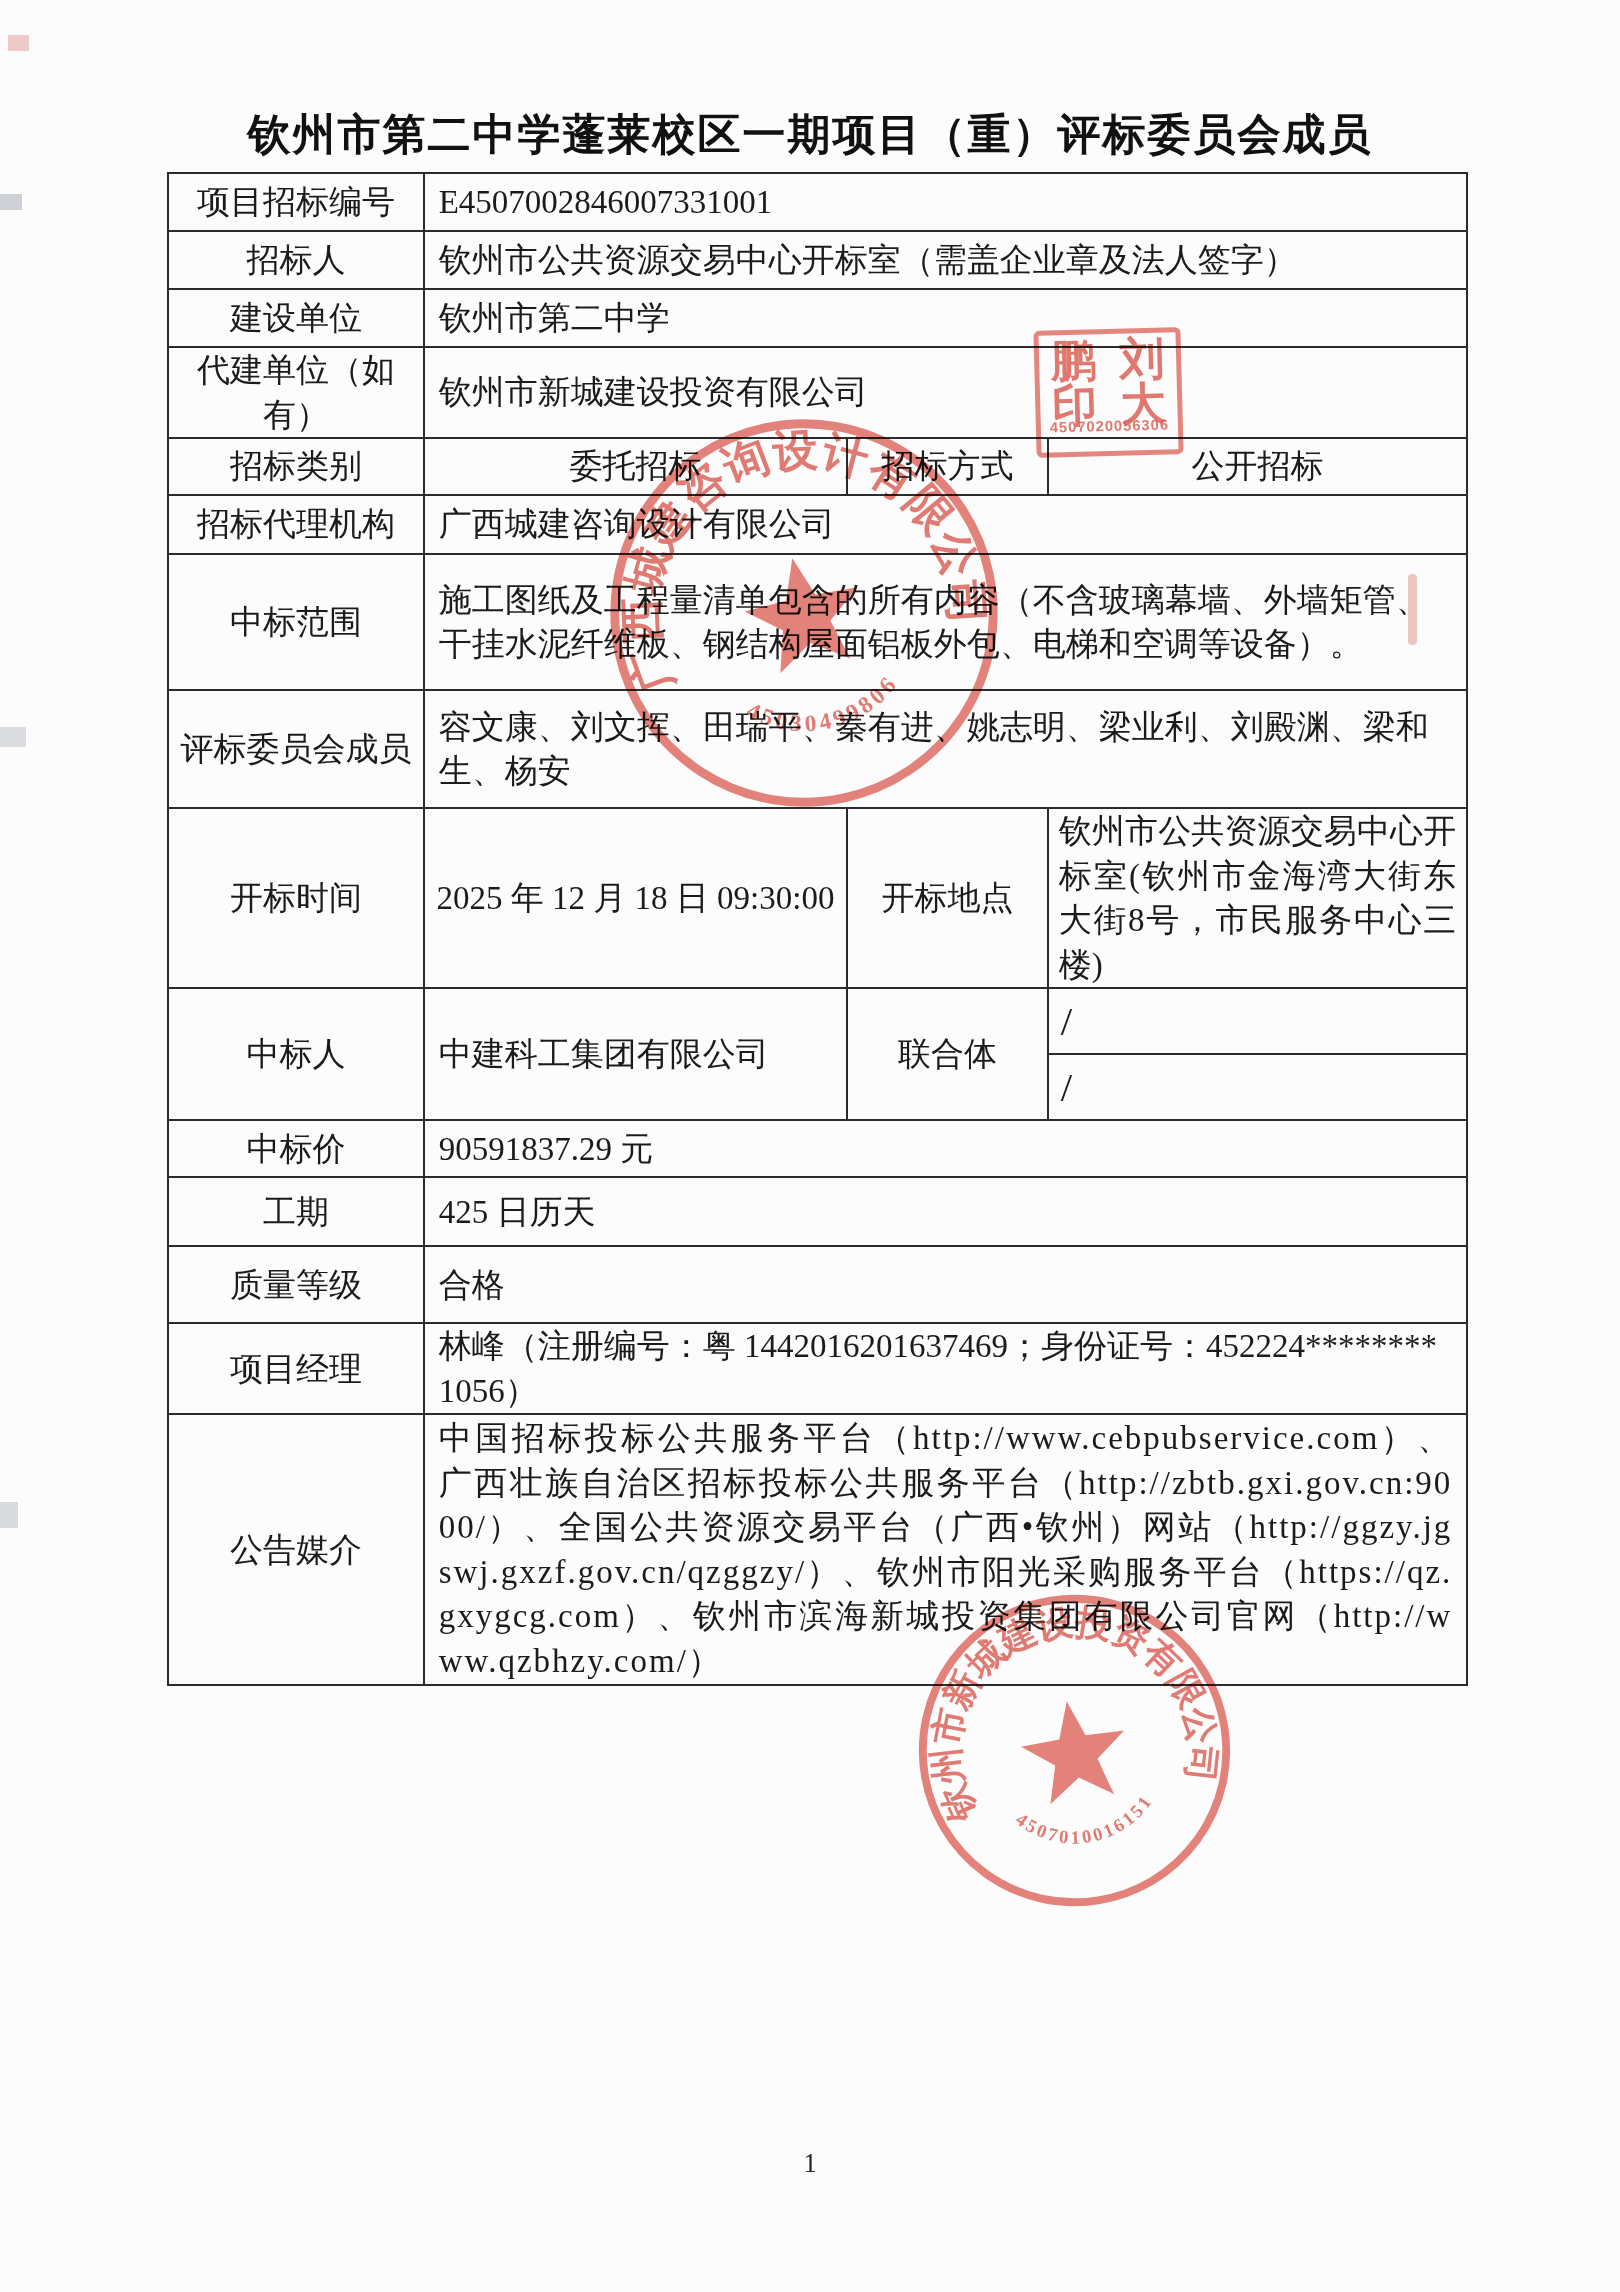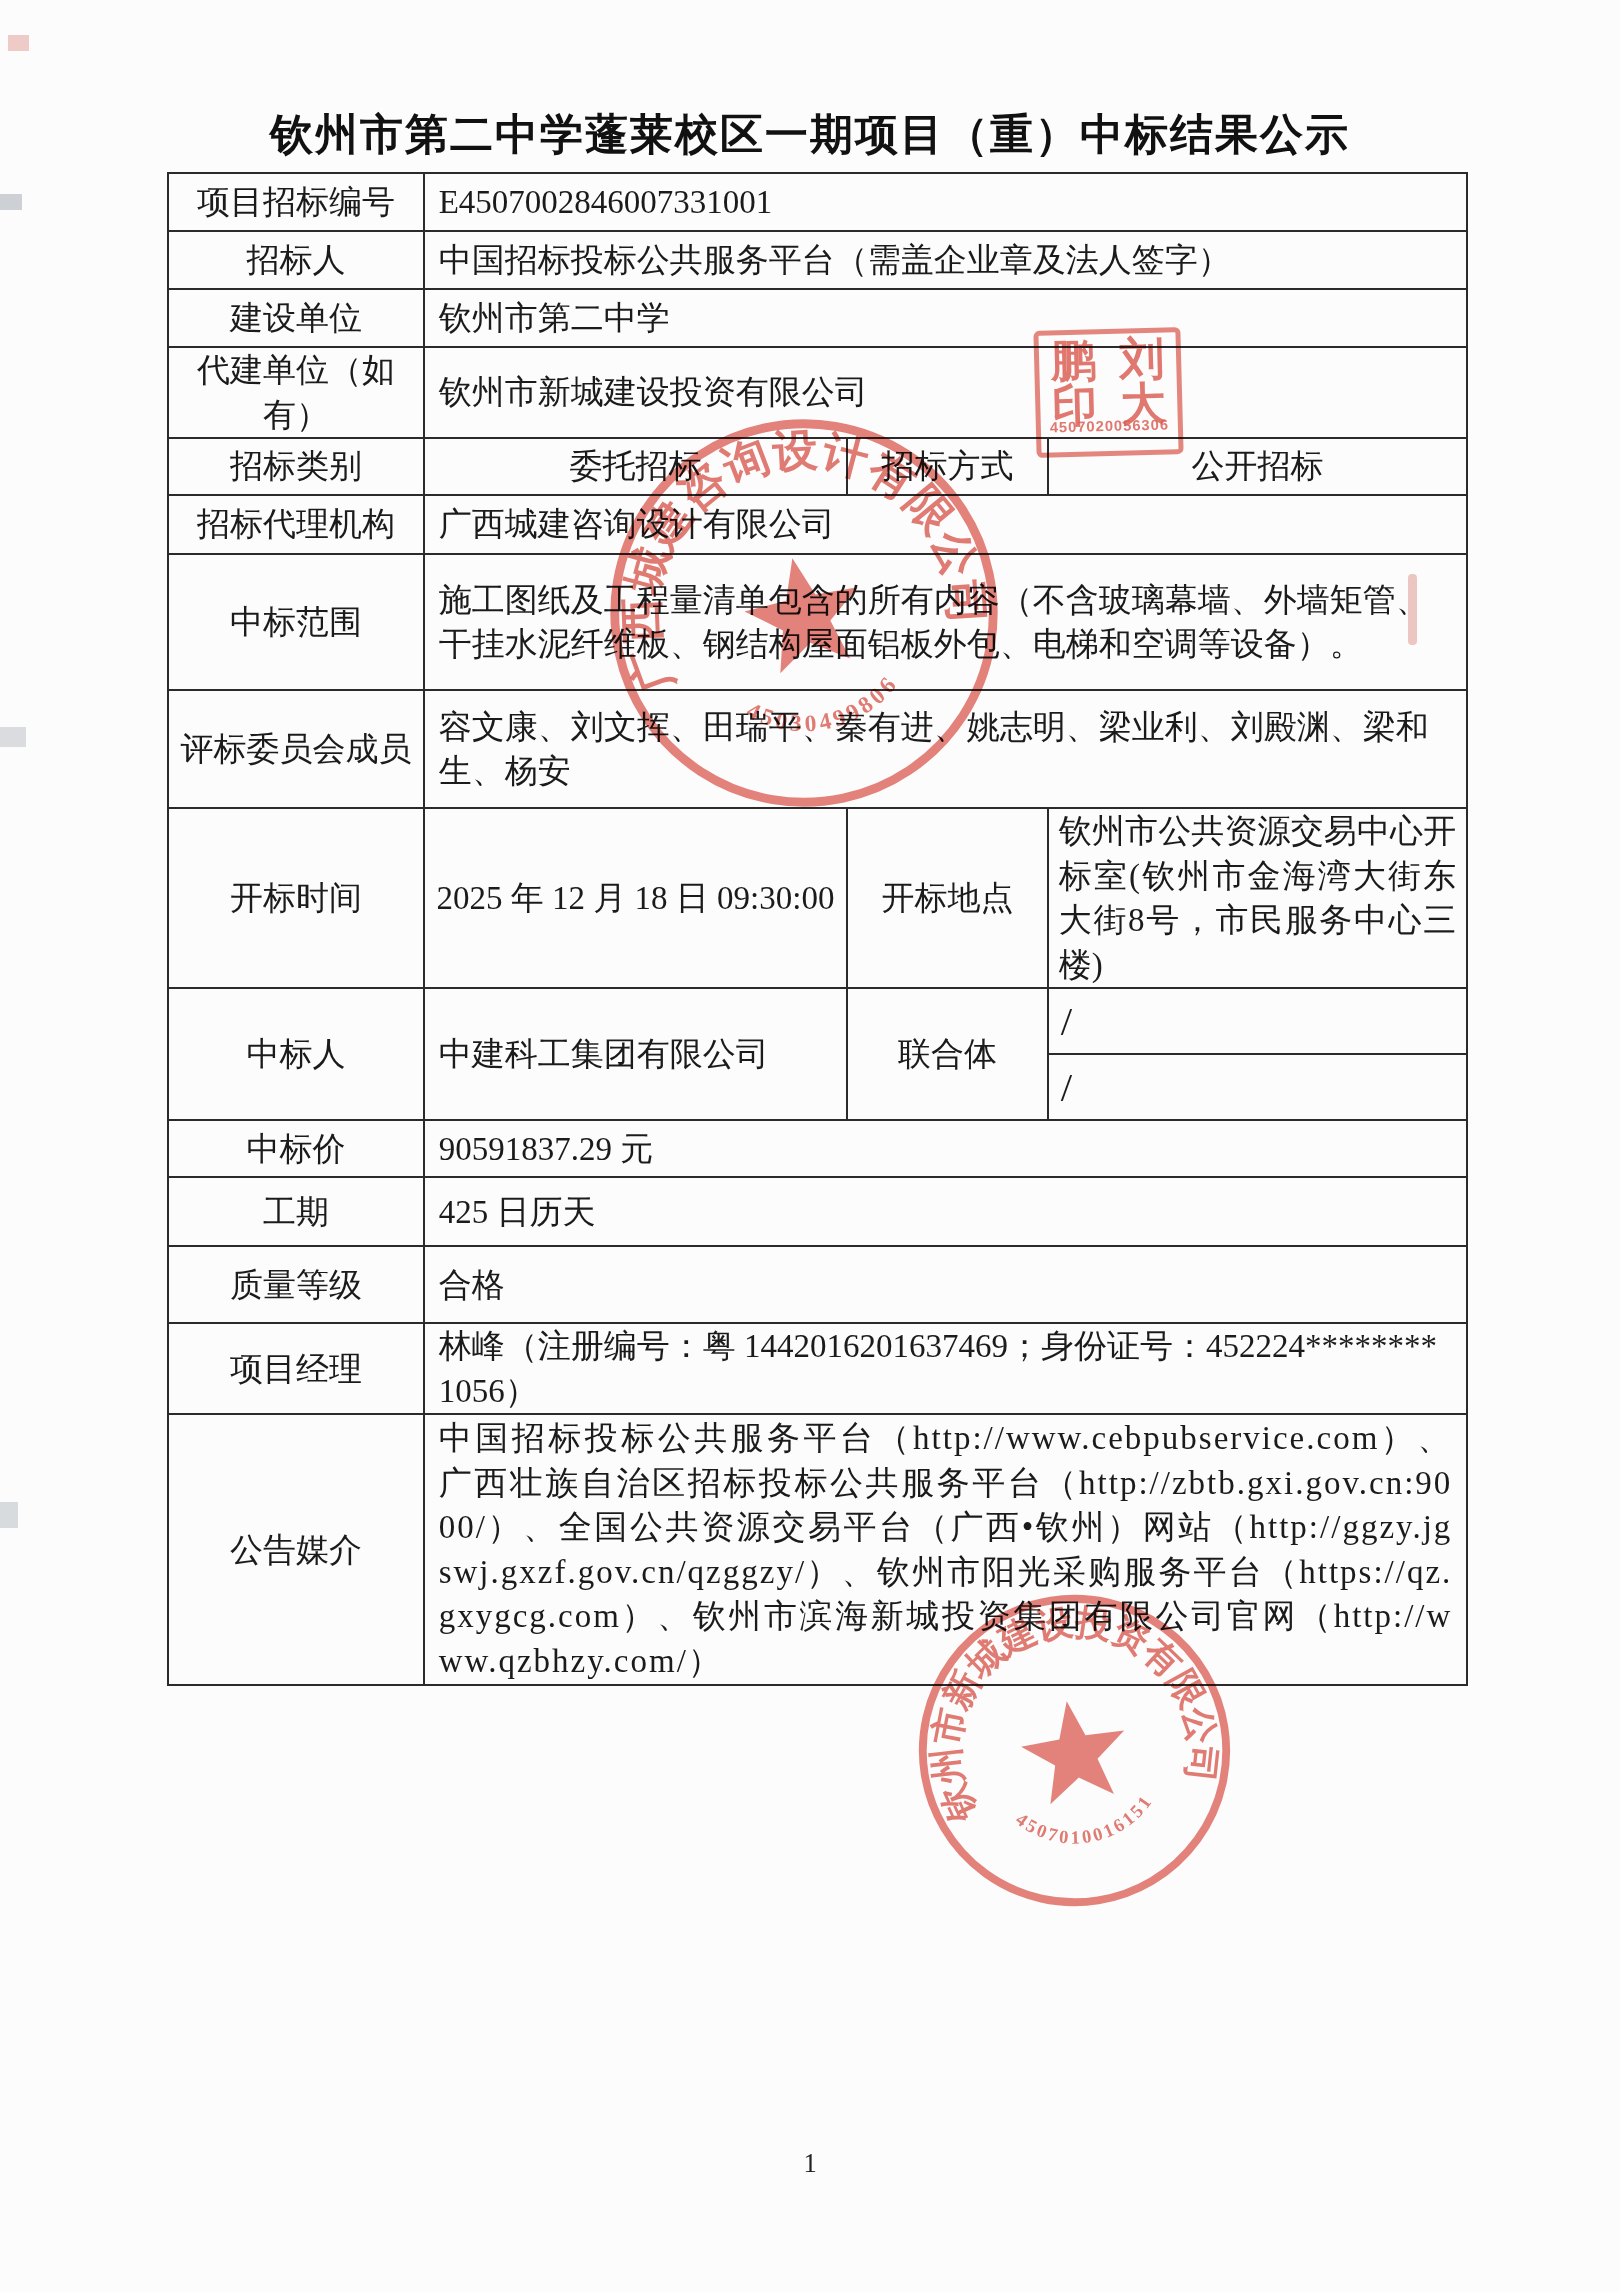--- a/index.html
+++ b/index.html
@@ -59,38 +59,38 @@
   .a2{left:0;top:727px;width:25.5px;height:19.6px;background:#c3c7cb;opacity:.6;}
   .a3{left:0;top:1502px;width:17.6px;height:25.5px;background:#c0c4c8;opacity:.6;}
   .a4{left:7.8px;top:35px;width:21.6px;height:15.7px;background:#e9b7b1;opacity:.7;}
   .a5{left:1408px;top:574px;width:8.8px;height:71px;background:#e6b0aa;opacity:.7;border-radius:3.9px;}
 </style>
 </head>
 <body>
 
 <div class="page">
 
-  <div class="doc-title">钦州市第二中学蓬莱校区一期项目（重）中标结果公示</div>
+  <div class="doc-title">钦州市第二中学蓬莱校区一期项目（重）评标委员会成员</div>
 
   <table class="bid">
     <colgroup>
         <col style="width:256px">
         <col style="width:423px">
         <col style="width:201px">
         <col style="width:419px">
       </colgroup>
 
     <tbody>
     <tr style="height:58px">
       <td class="lbl">项目招标编号</td>
       <td class="val" colspan="3">E4507002846007331001</td>
     </tr>
     <tr style="height:58px">
       <td class="lbl">招标人</td>
-      <td class="val" colspan="3">中国招标投标公共服务平台（需盖企业章及法人签字）</td>
+      <td class="val" colspan="3">钦州市公共资源交易中心开标室（需盖企业章及法人签字）</td>
     </tr>
     <tr style="height:58px">
       <td class="lbl">建设单位</td>
       <td class="val" colspan="3">钦州市第二中学</td>
     </tr>
     <tr style="height:58px">
       <td class="lbl">代建单位（如有）</td>
       <td class="val" colspan="3">钦州市新城建设投资有限公司</td>
     </tr>
     <tr style="height:57px">

